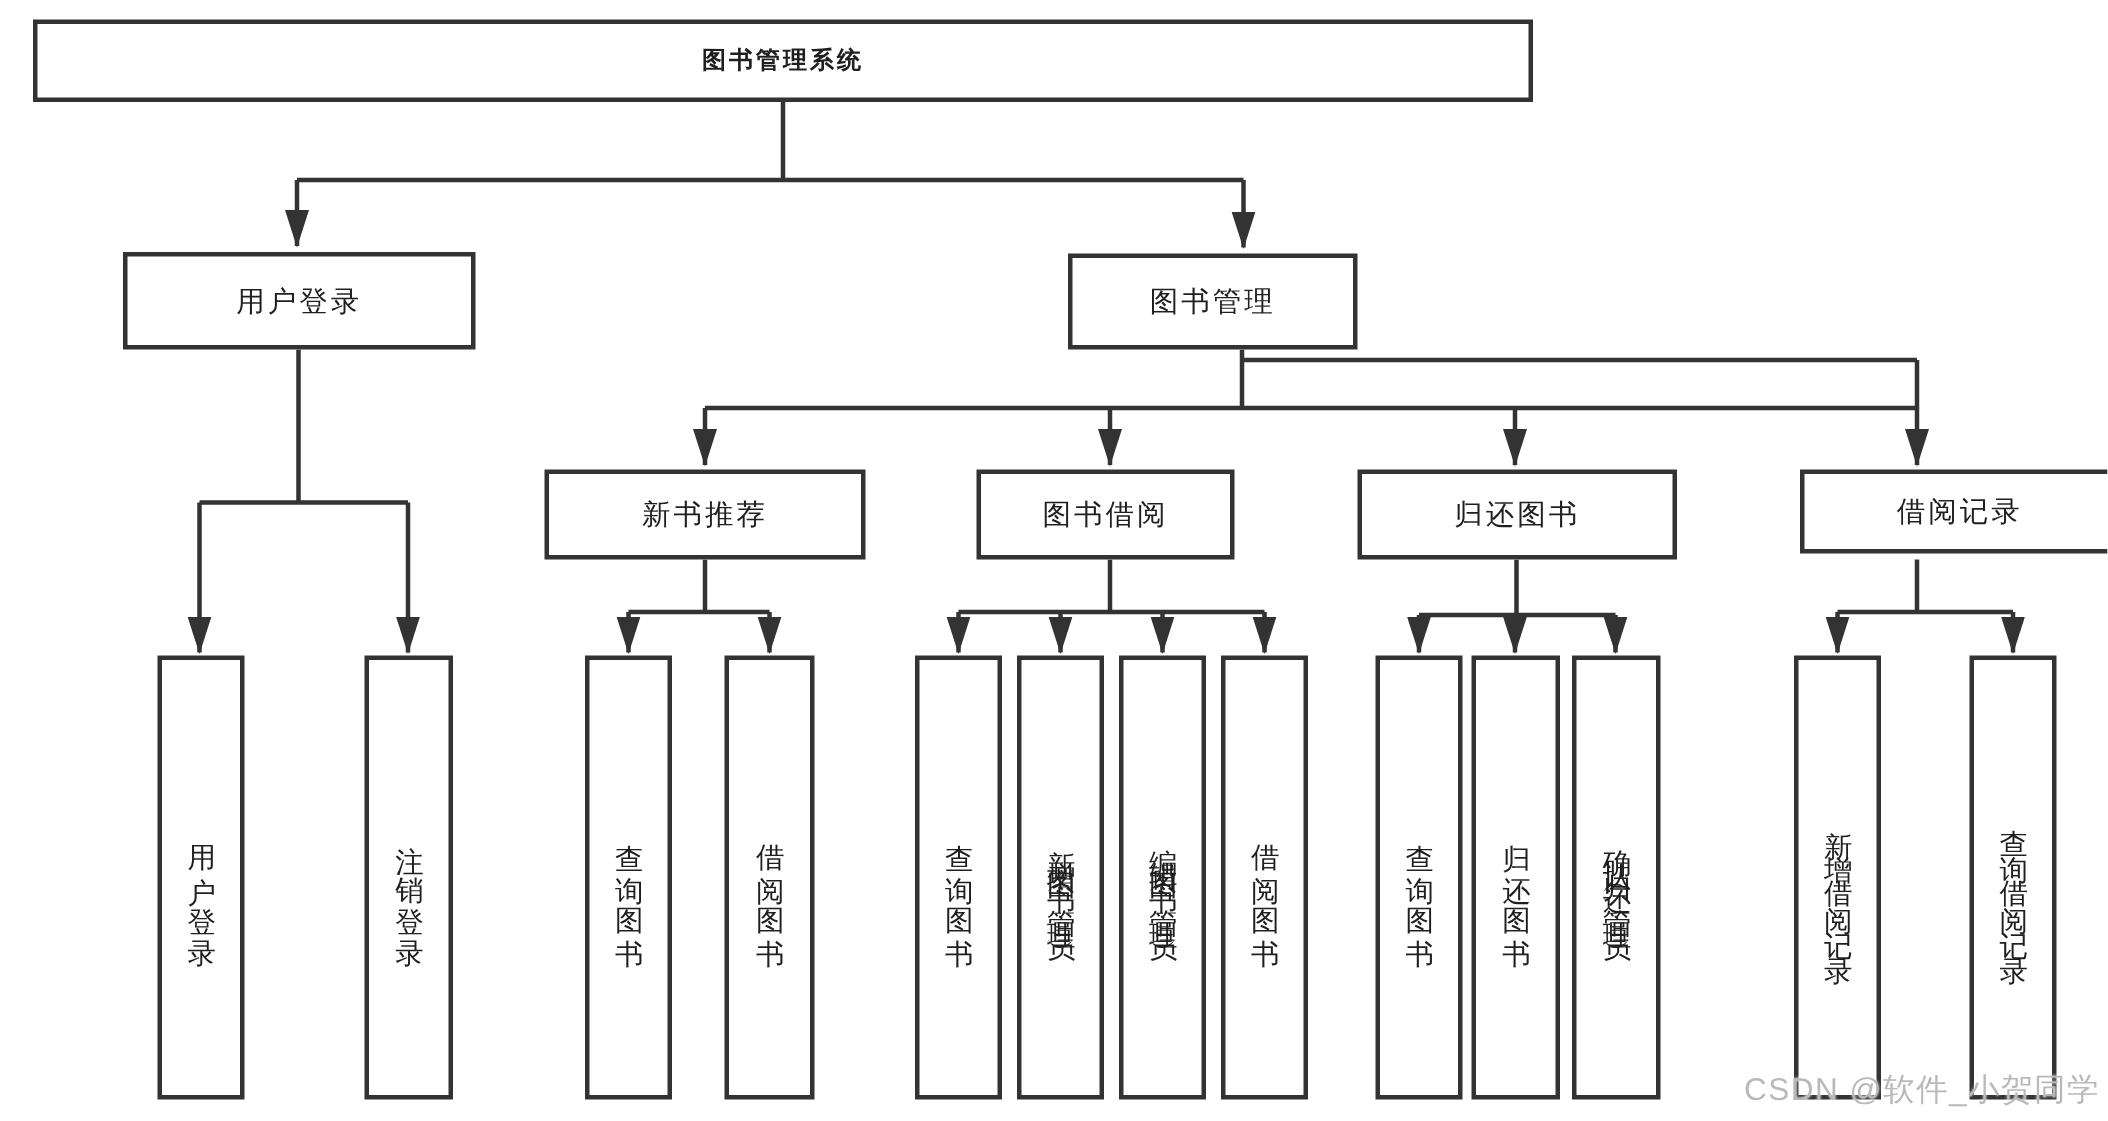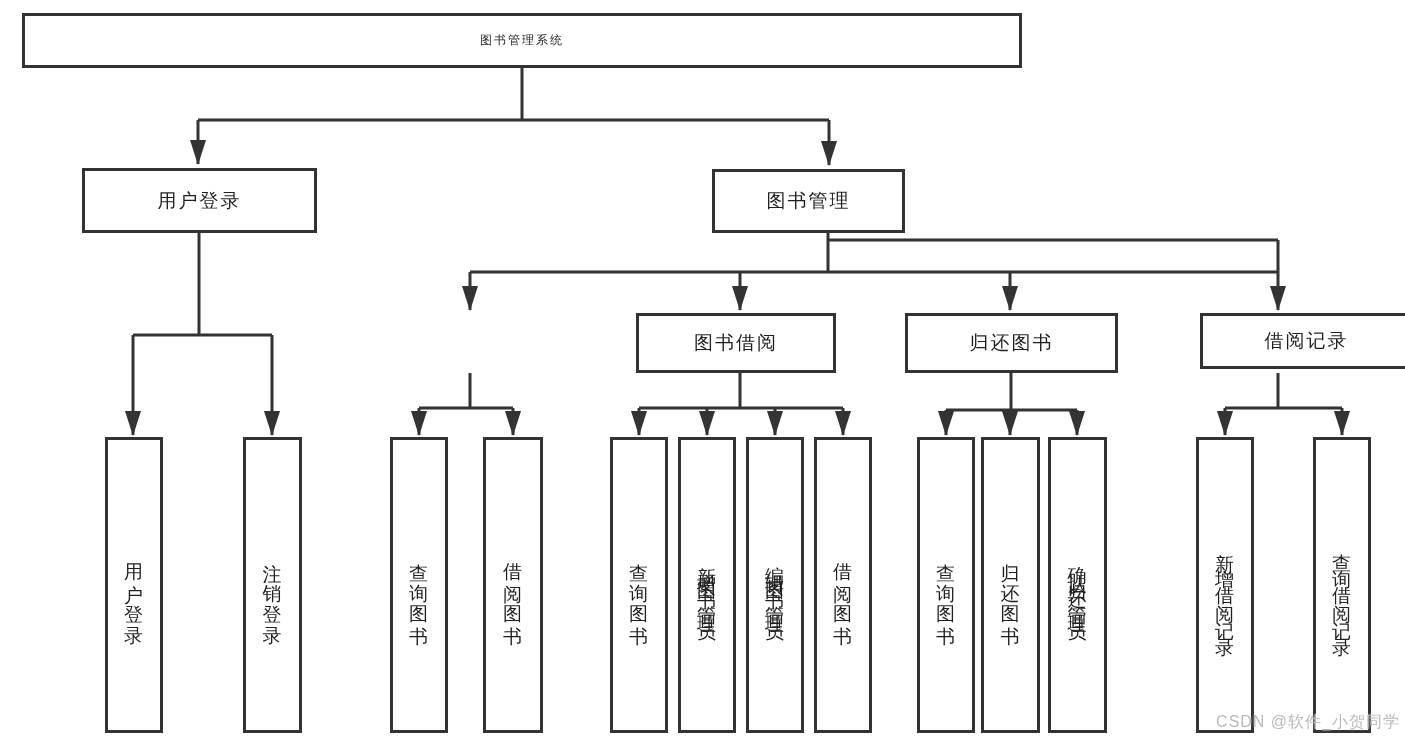--- a/index.html
+++ b/index.html
@@ -24,35 +24,35 @@
     display: flex;
     align-items: center;
     justify-content: center;
     color: #1f1f1f;
   }
   .node.h span {
     font-size: 19px;
     letter-spacing: 2px;
     white-space: nowrap;
   }
-  .node.root span { font-size: 12px; }
+  .node.root span { font-size: 16px; font-weight: bold; }
   .node.v span {
     writing-mode: vertical-rl;
     text-orientation: mixed;
     font-size: 19px;
     line-height: 1;
   }
   .node.v.len4 span { letter-spacing: 21px; margin-top: 10px; }
   .node.v.len6 span { letter-spacing: 17px; margin-top: 8px; }
   .node.v.len9 span { letter-spacing: 8px;  margin-top: 4px; }
   .watermark {
     position: absolute;
     right: 5px;
     top: 712px;
-    font-size: 16px;
+    font-size: 21px;
     color: #b9b9b9;
     letter-spacing: 1px;
     white-space: nowrap;
     text-shadow: 0 0 2px #ffffff;
   }
 </style>
 </head>
 <body>
 
 <div class="canvas">
@@ -104,21 +104,24 @@
     <span>图书管理系统</span>
   </div>
 
   <div class="node h" style="left:82px; top:168px; width:235px; height:65px">
     <span>用户登录</span>
   </div>
   <div class="node h" style="left:712px; top:169px; width:193px; height:64px">
     <span>图书管理</span>
   </div>
 
-  <div class="node h" style="left:636px; top:313px; width:200px; height:60px">
+  <div class="node h" style="left:363px; top:313px; width:214px; height:60px">
+    <span>新书推荐</span>
+  </div>
+  <div class="node h" style="left:651px; top:313px; width:172px; height:60px">
     <span>图书借阅</span>
   </div>
   <div class="node h" style="left:905px; top:313px; width:213px; height:60px">
     <span>归还图书</span>
   </div>
   <div class="node h" style="left:1200px; top:313px; width:213px; height:56px">
     <span>借阅记录</span>
   </div>
 
   <div class="node v len4" style="left:105px; top:437px; width:58px; height:296px">

